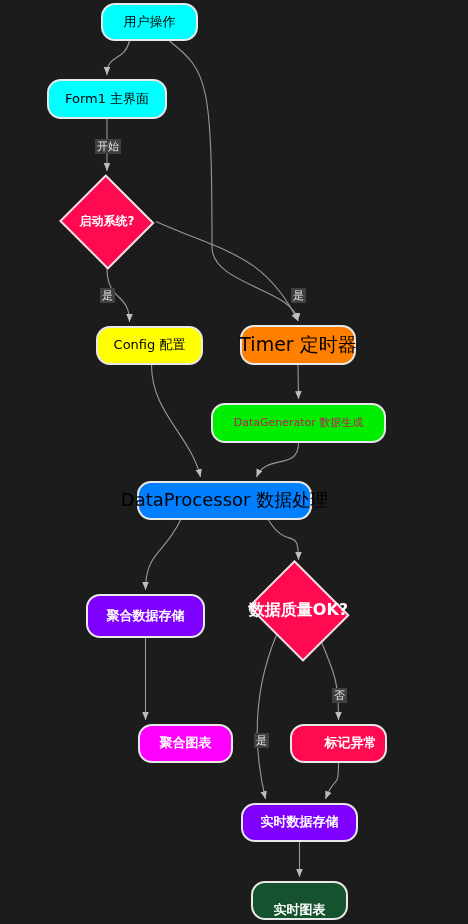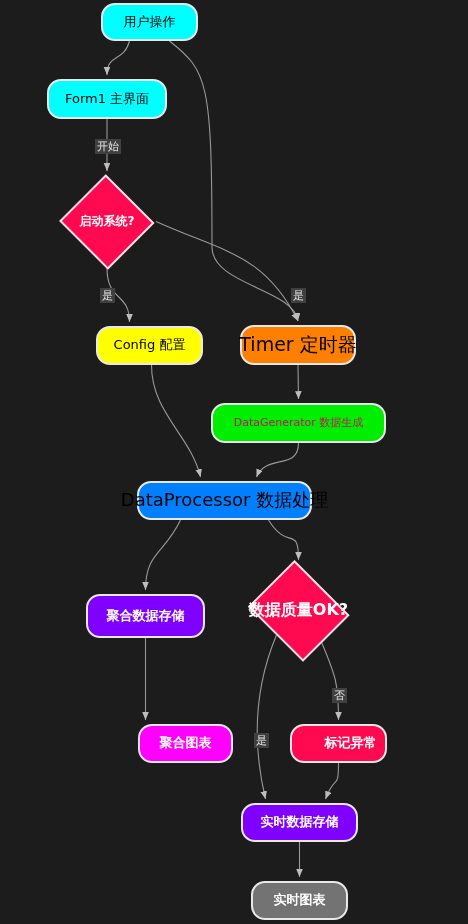--- a/index.html
+++ b/index.html
@@ -134,21 +134,21 @@
       </div>
       <div class="node rect" style="left: 98px; top: 724px; width: 95px; height: 39px; color: rgb(255, 255, 255); font-size: 13px; background: rgb(255, 0, 255); font-weight: bold; margin-left: 40px;">
         <span class="lbl">聚合图表</span>
       </div>
       <div class="node rect" style="left: 290px; top: 724px; width: 97px; height: 39px; color: rgb(255, 255, 255); font-size: 13px; background: rgb(255, 10, 80); font-weight: bold; padding-left: 24px;">
         <span class="lbl">标记异常</span>
       </div>
       <div class="node rect" style="left: 241px; top: 803px; width: 117px; height: 39px; color: rgb(255, 255, 255); font-size: 13px; background: rgb(127, 0, 255); font-weight: bold;">
         <span class="lbl">实时数据存储</span>
       </div>
-      <div class="node rect" style="left: 251px; top: 881px; width: 97px; height: 39px; color: rgb(255, 255, 255); font-size: 13px; background: #737373; font-weight: bold;">
+      <div class="node rect" style="left: 251px; top: 881px; width: 97px; height: 39px; color: rgb(255, 255, 255); font-size: 13px; background: #14532d; font-weight: bold; align-items: flex-end;">
         <span class="lbl">实时图表</span>
       </div>
     </div>
   <div id="edge-label-layer">
       <div class="edge-label" style="left: 95px; top: 139px;">开始</div>
       <div class="edge-label" style="left: 100px; top: 288px;">是</div>
       <div class="edge-label" style="left: 291px; top: 288px;">是</div>
       <div class="edge-label" style="left: 332px; top: 688px;">否</div>
       <div class="edge-label" style="left: 254px; top: 733px;">是</div>
     </div>

